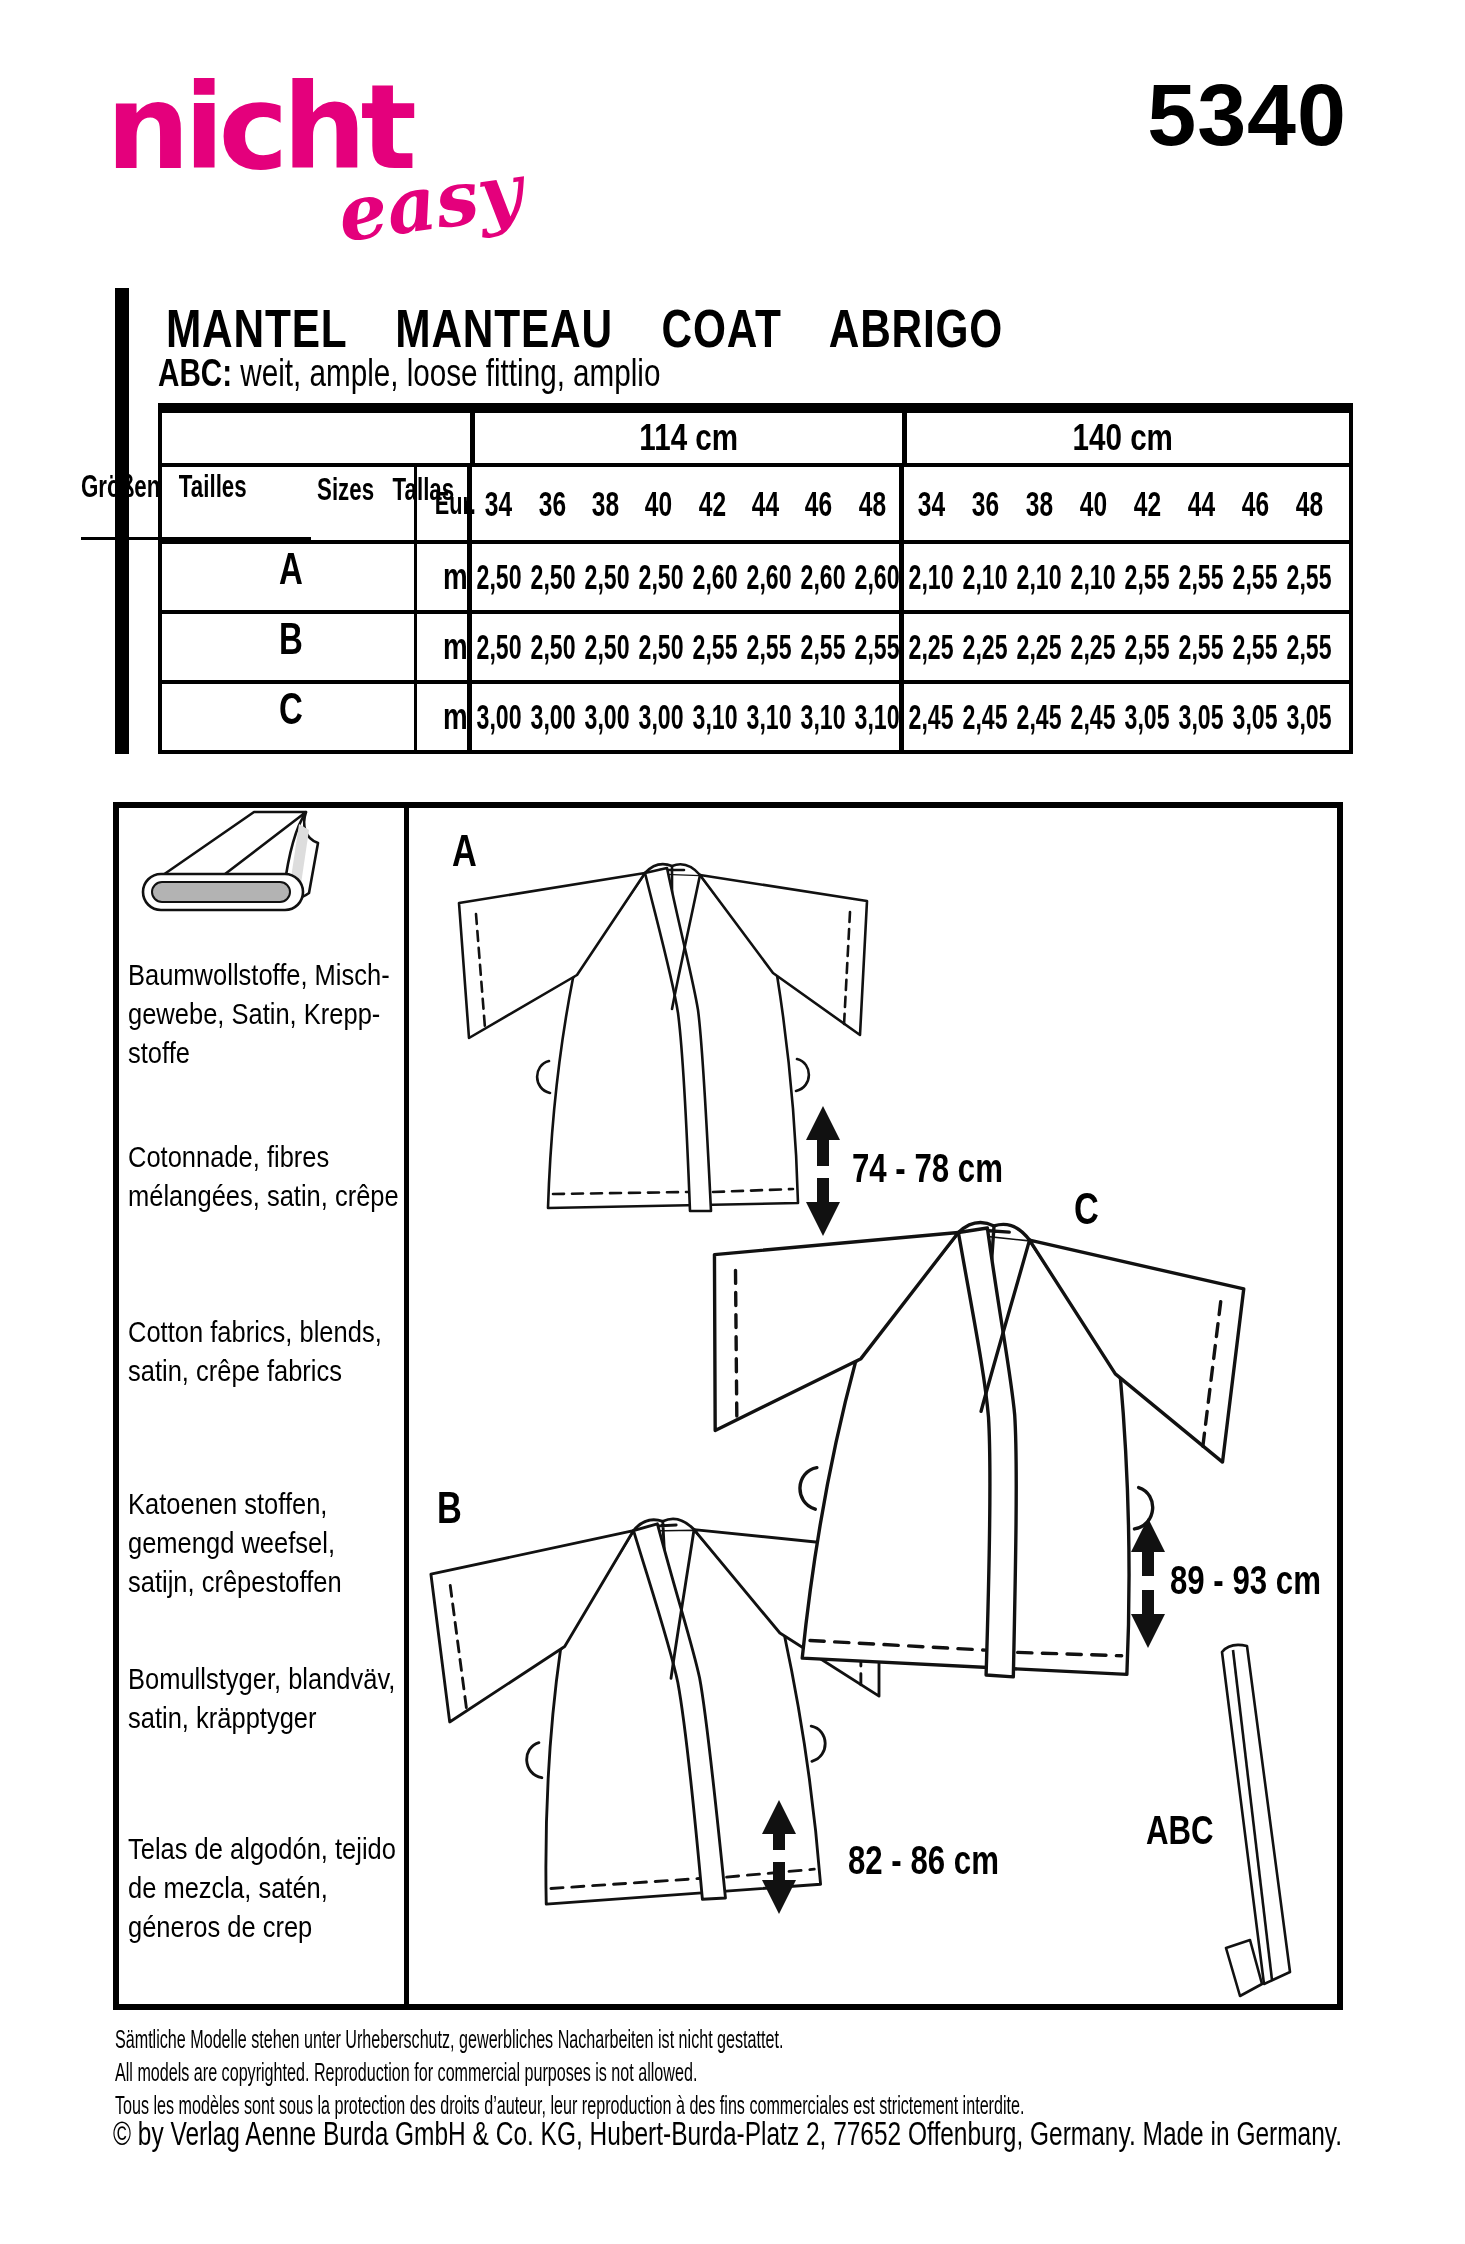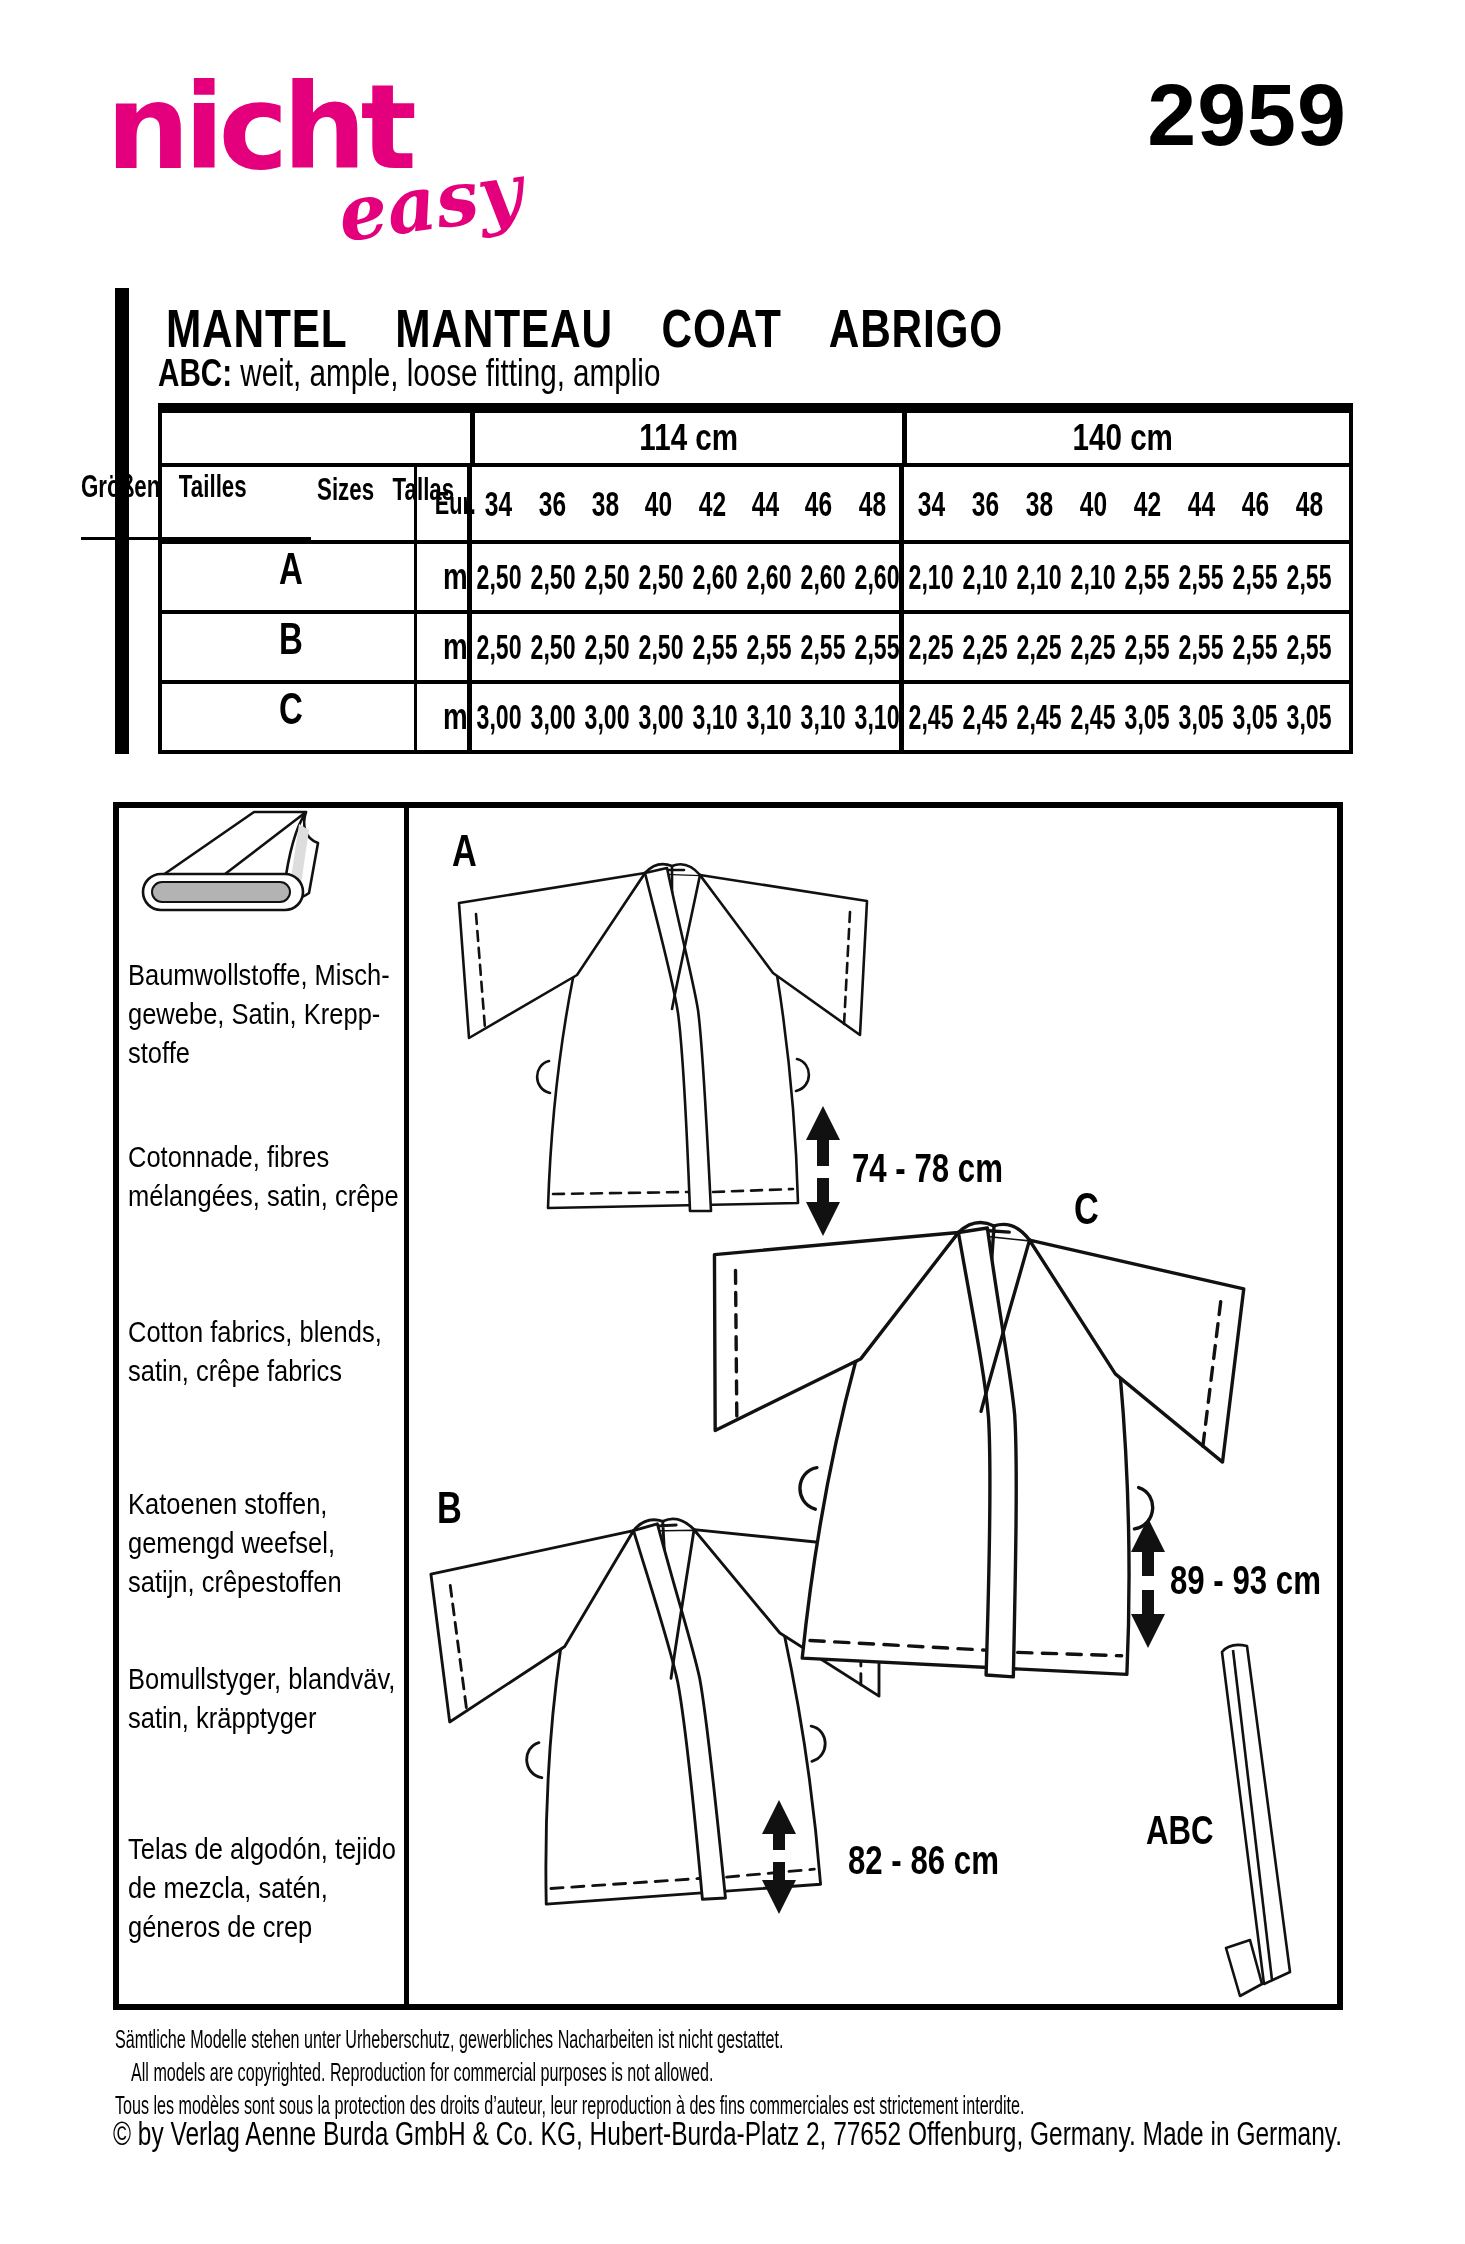--- a/index.html
+++ b/index.html
@@ -69,21 +69,21 @@
   .foot{position:absolute;left:115px;white-space:nowrap;font-size:26px;}
   .foot-big{position:absolute;left:113px;white-space:nowrap;font-size:34px;}
 </style>
 </head>
 <body>
 
 <div class="abs" style="inset:0;">
 
   <div class="logo-main">nicht</div>
   <div class="logo-sub">easy</div>
-  <div class="pattern-number">2959</div>
+  <div class="pattern-number">5340</div>
 
   <div class="title-bar"></div>
   <h1 class="title"><span class="cl s80">MANTEL MANTEAU COAT ABRIGO</span></h1>
   <div class="subtitle">
     <span class="cl s78"><b>ABC:</b>&nbsp;<span>weit, ample, loose fitting, amplio</span></span>
   </div>
 
   <div class="ftable">
     <div class="tbar"></div>
 
@@ -427,17 +427,17 @@
   <div class="vlabel" style="left:452px;top:826px;"><span class="cl s78">A</span></div>
   <div class="vlabel" style="left:437px;top:1483px;"><span class="cl s78">B</span></div>
   <div class="vlabel" style="left:1074px;top:1184px;"><span class="cl s78">C</span></div>
   <div class="vlabel" style="left:1146px;top:1808px;font-size:40px;"><span class="cl s78">ABC</span></div>
 
   <div class="dim" style="left:852px;top:1146px;"><span class="cl s78">74 - 78 cm</span></div>
   <div class="dim" style="left:1170px;top:1558px;"><span class="cl s78">89 - 93 cm</span></div>
   <div class="dim" style="left:848px;top:1838px;"><span class="cl s78">82 - 86 cm</span></div>
 
   <div class="foot" style="top:2024px;"><span class="cl s62">Sämtliche Modelle stehen unter Urheberschutz, gewerbliches Nacharbeiten ist nicht gestattet.</span></div>
-  <div class="foot" style="top:2057px;margin-left:16px;"><span class="cl s62">All models are copyrighted. Reproduction for commercial purposes is not allowed.</span></div>
+  <div class="foot" style="top:2057px;"><span class="cl s62">All models are copyrighted. Reproduction for commercial purposes is not allowed.</span></div>
   <div class="foot" style="top:2090px;"><span class="cl s62">Tous les modèles sont sous la protection des droits d’auteur, leur reproduction à des fins commerciales est strictement interdite.</span></div>
   <div class="foot-big" style="top:2114px;"><span class="cl s72">© by Verlag Aenne Burda GmbH &amp; Co. KG, Hubert-Burda-Platz 2, 77652 Offenburg, Germany. Made in Germany.</span></div>
 
 </div>
 
 </body></html>

